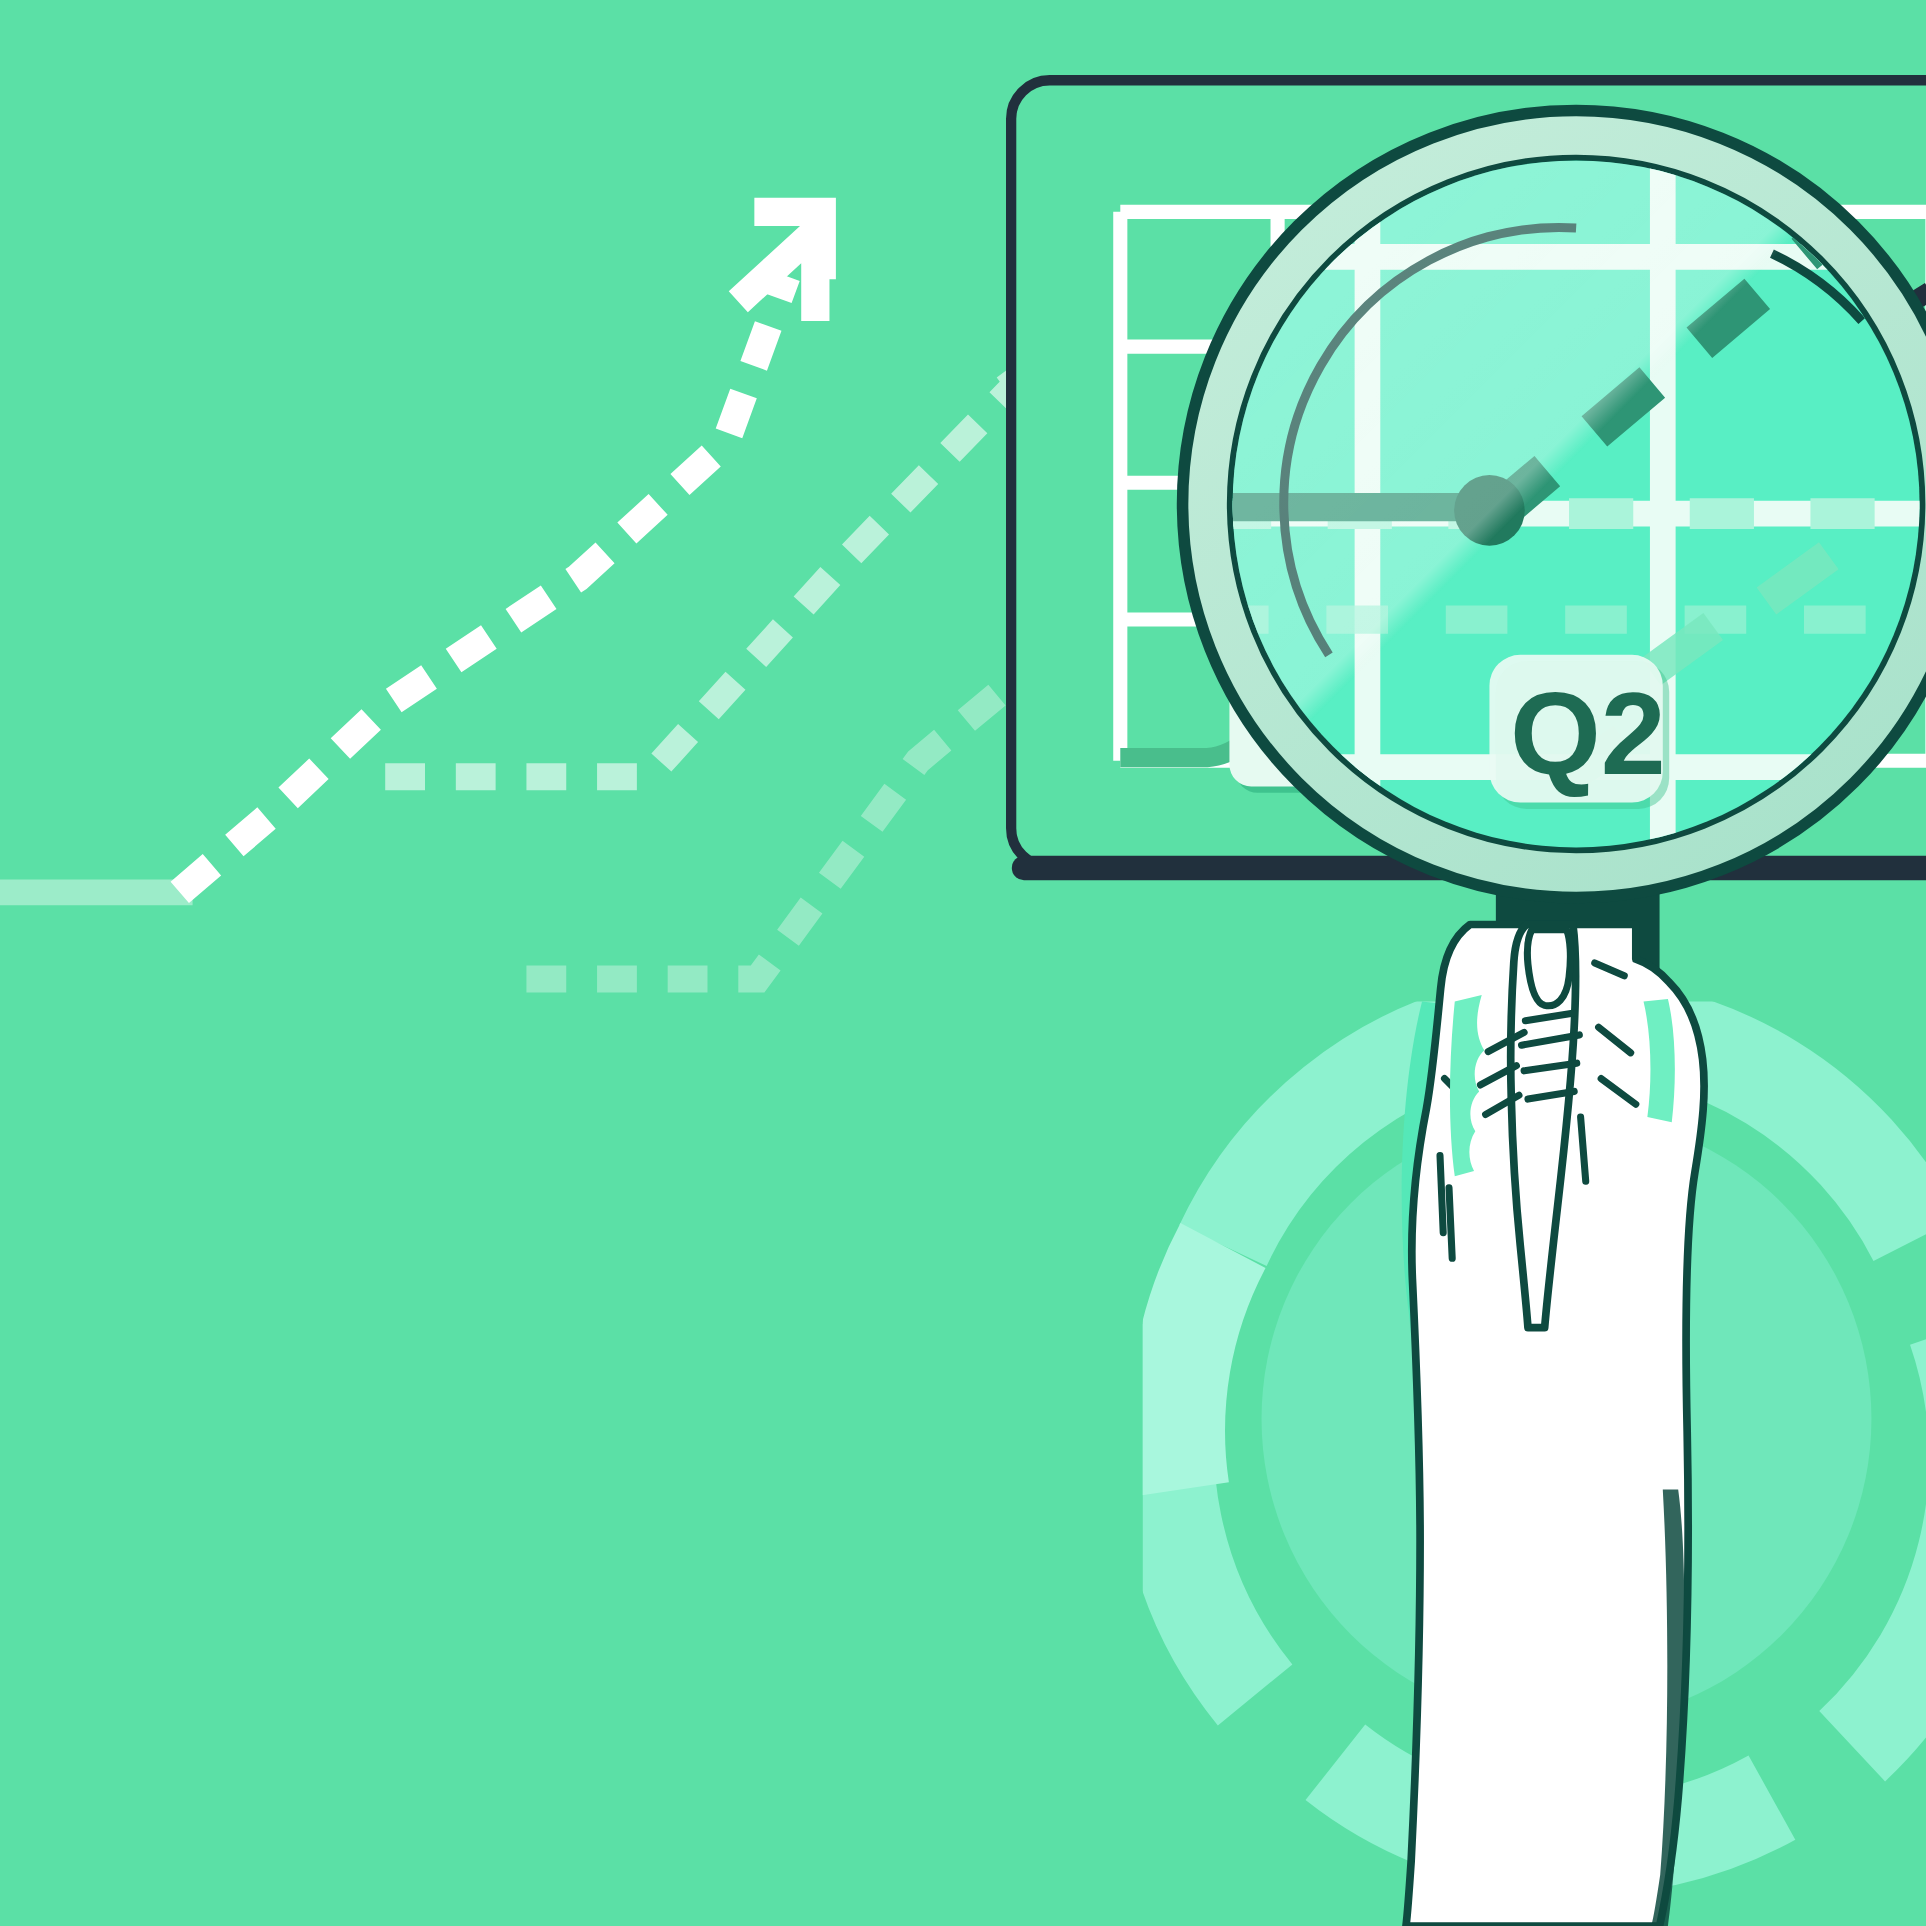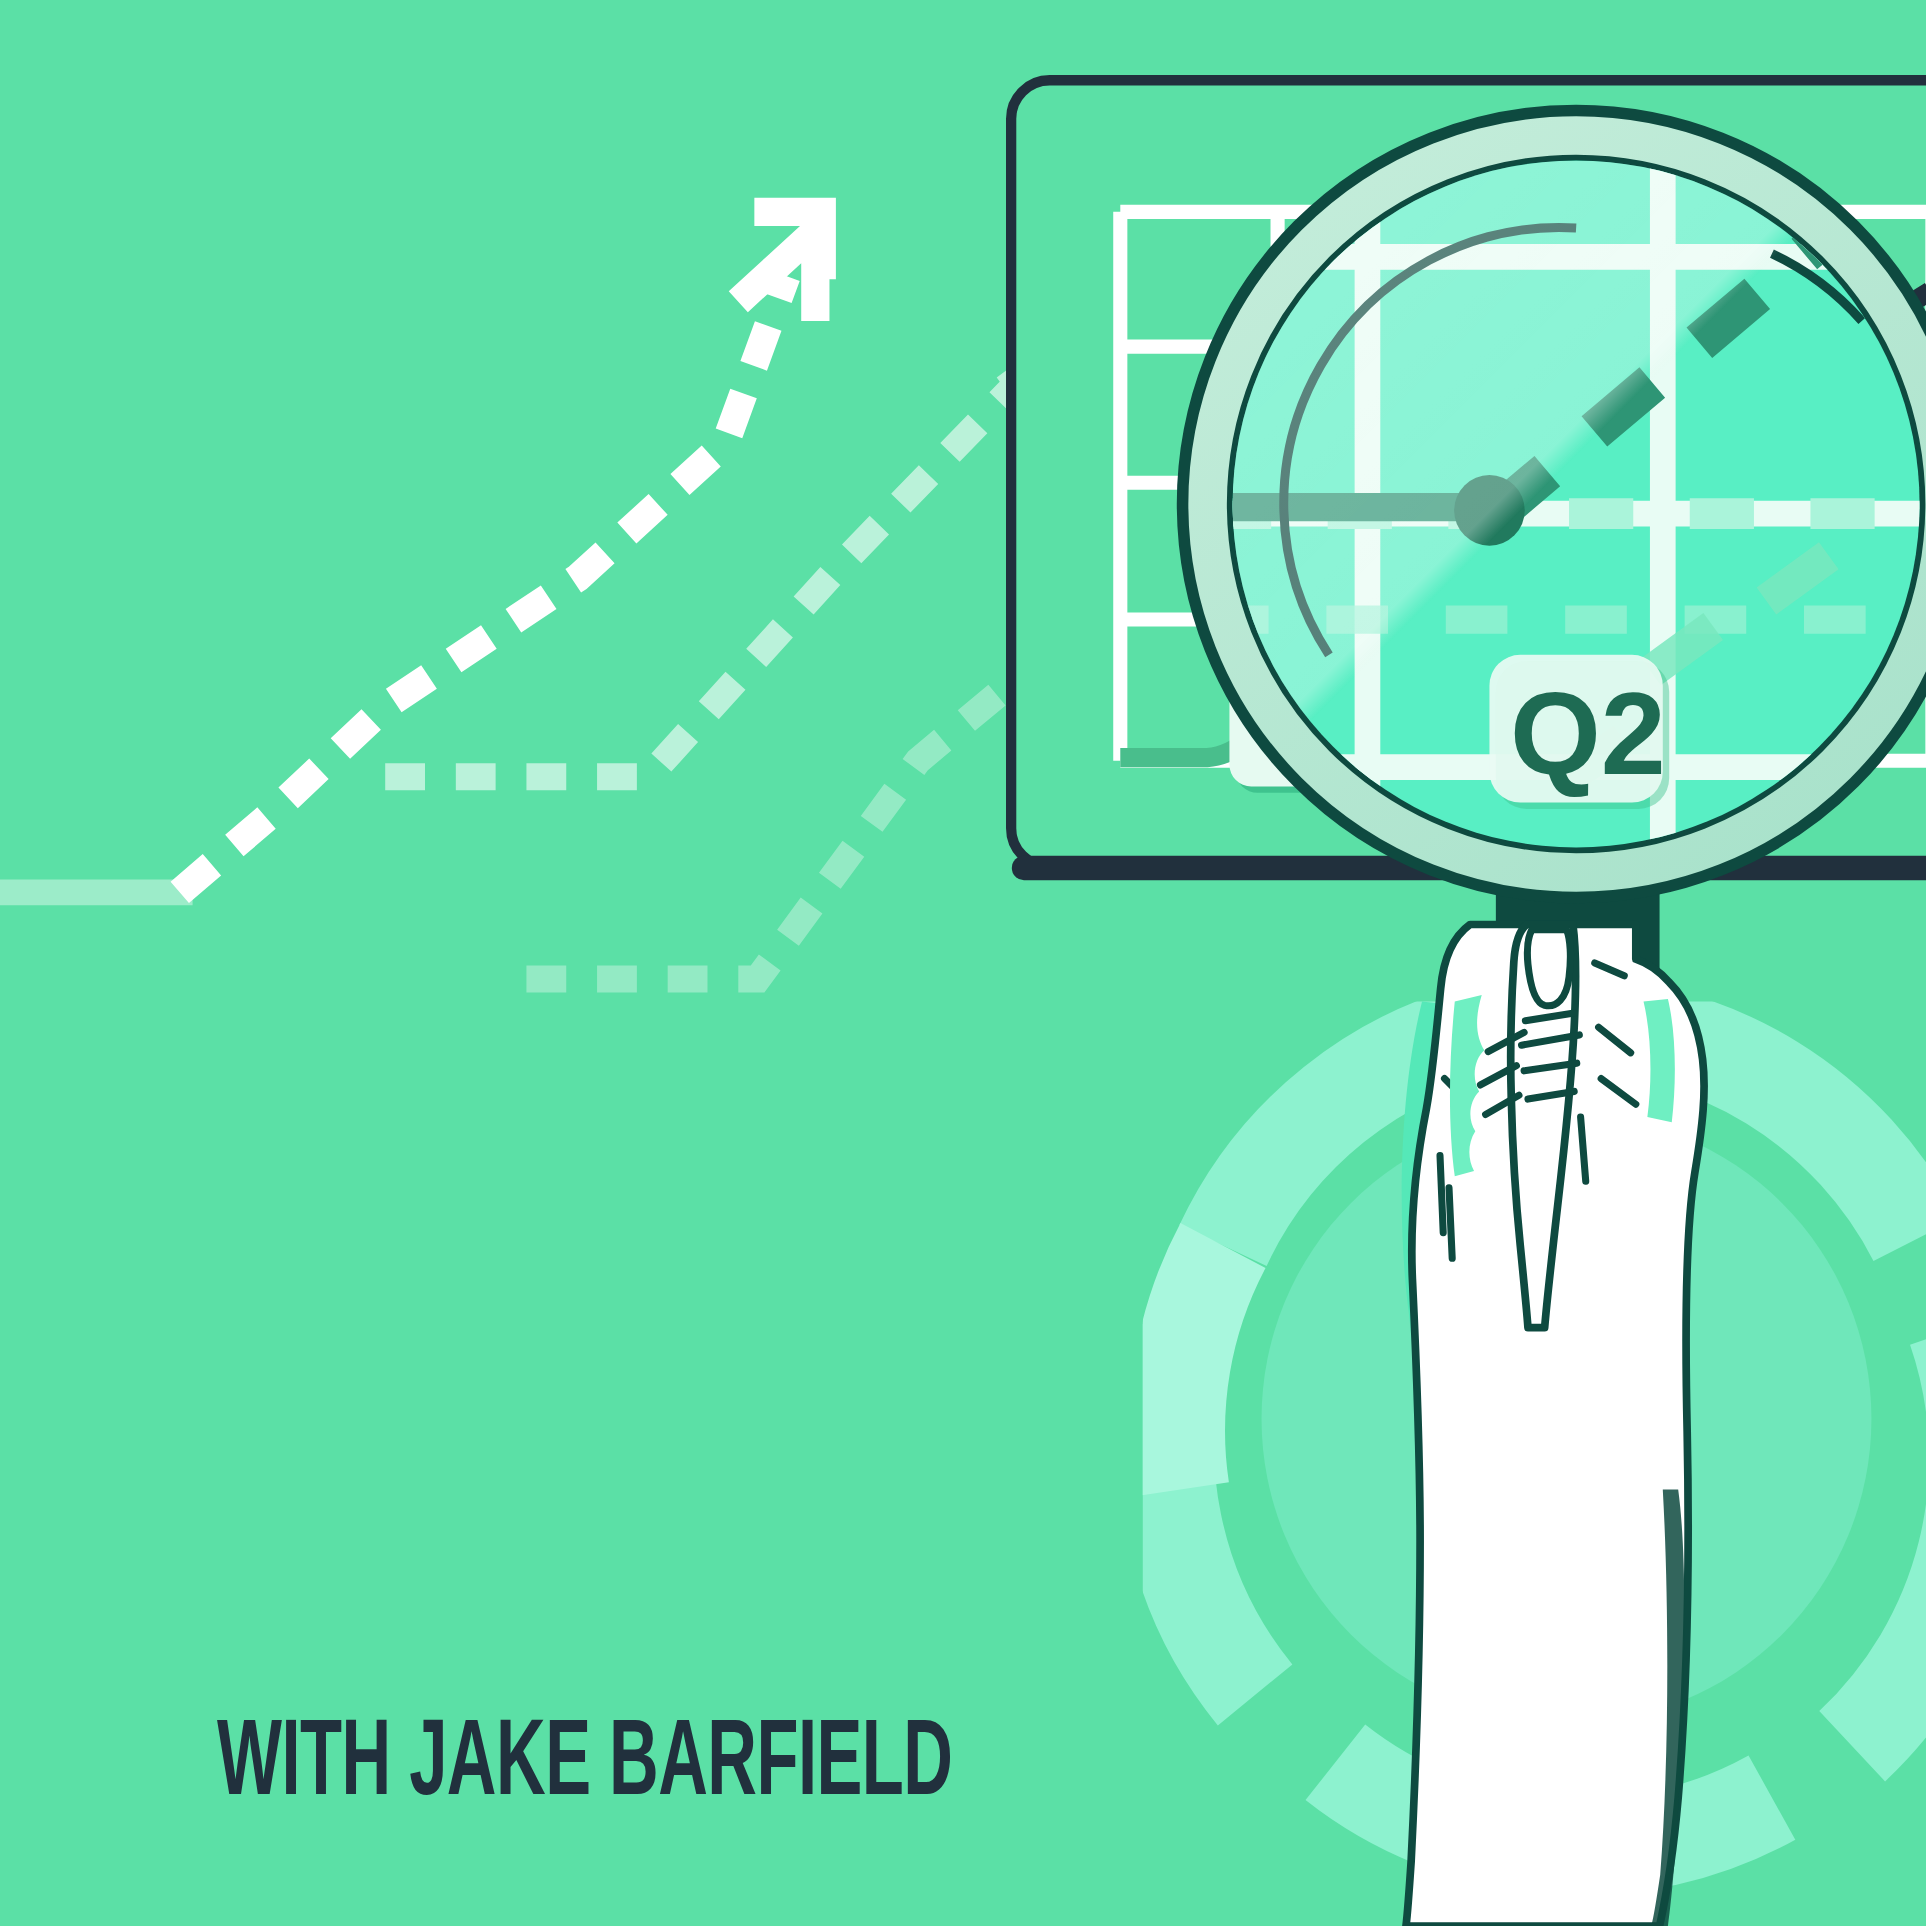--- a/index.html
+++ b/index.html
@@ -282,18 +282,15 @@
                L 2604 1748 C 2612 1680 2610 1606 2598 1556 Z" fill="#6FEFC2"></path>
 
       <path d="M 2590 2320 C 2600 2500 2600 2740 2586 2920
                C 2580 2960 2576 2985 2572 3000
                L 2598 3000 C 2608 2930 2618 2780 2622 2620
                C 2626 2470 2622 2380 2614 2320 Z" fill="#0E4A40" opacity="0.85"></path>
     </g>
   </svg>
 
 
-  <div class="sub-wrap">
-    <span class="t-sub">WITH JAKE BARFIELD</span>
-  </div>
 
 </div>
 
 
 </body></html>

